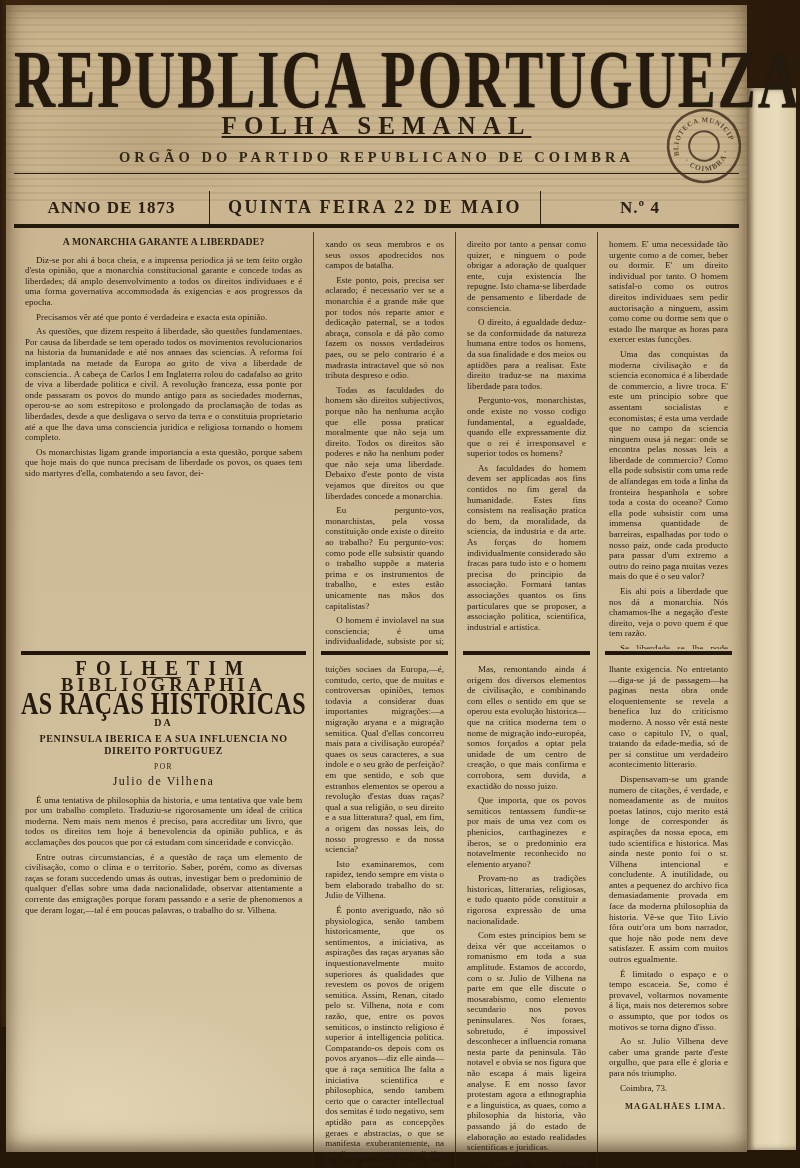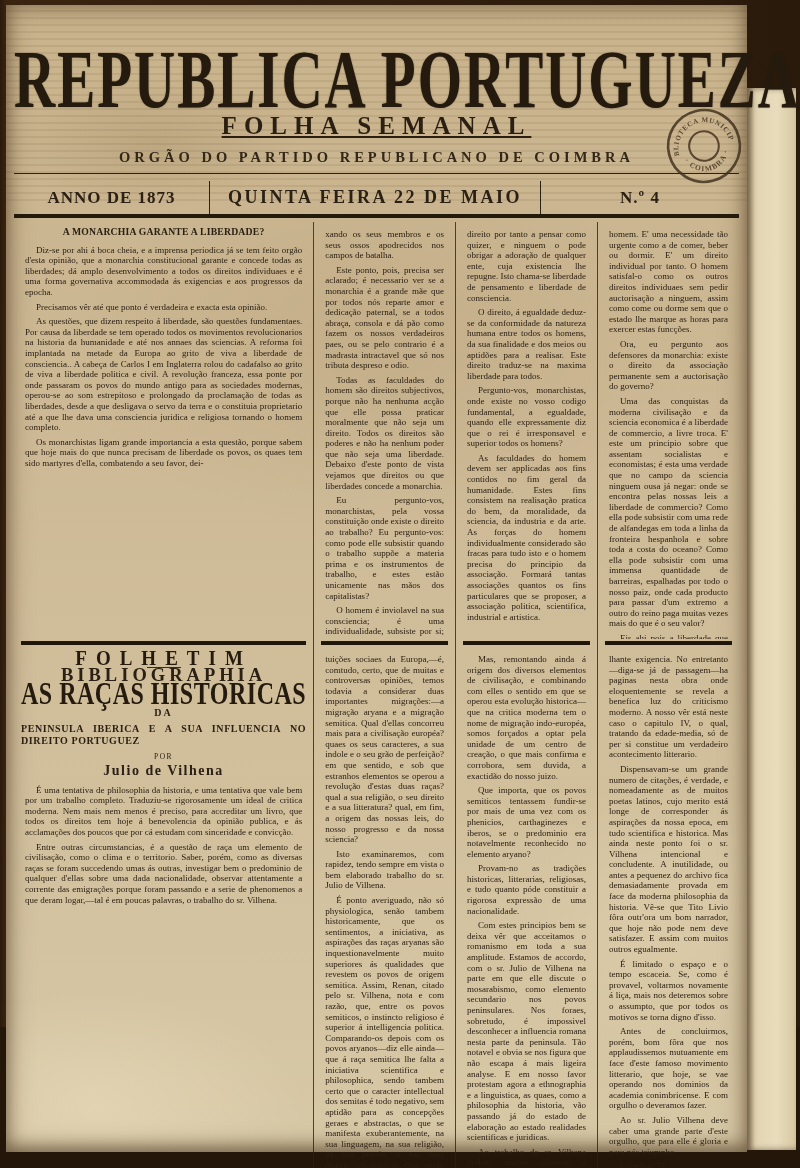--- a/index.html
+++ b/index.html
@@ -23,21 +23,21 @@
   .masthead{position:relative;text-align:center;}
   .title{margin:0;padding-top:40px;font-size:57px;font-weight:bold;letter-spacing:2px;white-space:nowrap;
     transform:scaleY(1.45);transform-origin:50% 70%;color:#241a0e;text-shadow:0 0 1px rgba(36,26,14,.6);}
   .subtitle{font-size:25px;font-weight:bold;letter-spacing:7px;color:#2a1f12;text-decoration:underline;}
   .tagline{margin-top:9px;font-size:14.5px;font-weight:bold;letter-spacing:4px;color:#332718;}
   .stamp{position:absolute;right:-4px;top:100px;width:78px;height:78px;transform:rotate(-14deg);opacity:.82;}
   .stamp svg{width:100%;height:100%;}
 
   
   .toprule{border-top:1.5px solid #2b2014;margin-top:7px;}
-  .dateline{display:flex;align-items:stretch;border-bottom:4px solid #231a0e;margin-top:7px;height:37px;}
+  .dateline{display:flex;align-items:stretch;border-bottom:4px solid #231a0e;margin-top:17px;height:37px;}
   .dl-cell{display:flex;align-items:center;justify-content:center;font-weight:bold;}
   .dl-year{width:196px;font-size:17px;letter-spacing:1px;border-right:1.5px solid #2b2014;}
   .dl-date{flex:1;font-size:18px;letter-spacing:2.5px;border-right:1.5px solid #2b2014;}
   .dl-num{width:198px;font-size:17px;letter-spacing:1px;}
 
   
   .columns{display:grid;grid-template-columns:repeat(4,1fr);height:866px;margin-top:4px;}
   .col{padding:3px 7px 0 7px;font-size:9px;line-height:10.6px;text-align:justify;}
   .col + .col{border-left:1.3px solid rgba(43,32,20,.8);}
   .main-sec{height:414px;overflow:hidden;}
@@ -48,23 +48,23 @@
 
   
   .folhetim-sec{padding-top:2px;}
   .f-label{text-align:center;font-size:19px;font-weight:bold;letter-spacing:9px;margin-top:3px;
     transform:scaleY(1.15);color:#241a0e;}
   .orn{width:34px;border-top:1.3px solid #3a2c1a;margin:3px auto 2px auto;}
   .f-biblio{text-align:center;font-size:18.5px;font-weight:bold;letter-spacing:4px;margin-top:2px;}
   .f-racas{text-align:center;font-size:24px;font-weight:bold;letter-spacing:.5px;white-space:nowrap;
     transform:scaleY(1.3);transform-origin:50% 50%;margin-top:9px;color:#241a0e;}
   .f-da{text-align:center;font-size:10px;font-weight:bold;letter-spacing:2px;margin-top:8px;}
-  .f-sub{font-size:10px;font-weight:bold;letter-spacing:.6px;line-height:12px;margin-top:5px;}
+  .f-sub{text-align:center;font-size:10px;font-weight:bold;letter-spacing:.6px;line-height:12px;margin-top:5px;}
   .f-por{text-align:center;font-size:7.5px;font-weight:normal;letter-spacing:1.5px;margin-top:5px;}
-  .f-author{text-align:center;font-size:14px;font-weight:bold;letter-spacing:1.5px;margin:3px 0 8px 0;}
+  .f-author{text-align:center;font-size:12px;font-weight:normal;letter-spacing:1.5px;margin:3px 0 8px 0;}
   .signature{text-align:right;font-size:8.5px;font-weight:bold;letter-spacing:1.2px;margin-top:8px;padding-right:6px;color:#352817;}
 </style>
 </head>
 <body>
 
 <div class="scan">
   <div class="next-page"></div>
   <div class="page">
     <div class="bleed"></div>
     <div class="inner">
@@ -157,31 +157,29 @@
               <p>Que importa, que os povos semiticos tentassem fundir-se por mais de uma vez com os phenicios, carthaginezes e iberos, se o predominio era notavelmente reconhecido no elemento aryano?</p>
               <p>Provam-no as tradições historicas, litterarias, religiosas, e tudo quanto póde constituir a rigorosa expressão de uma nacionalidade.</p>
               <p>Com estes principios bem se deixa vêr que acceitamos o romanismo em toda a sua amplitude. Estamos de accordo, com o sr. Julio de Vilhena na parte em que elle discute o mosarabismo, como elemento secundario nos povos peninsulares. Nos foraes, sobretudo, é impossivel desconhecer a influencia romana nesta parte da peninsula. Tão notavel e obvia se nos figura que não escapa á mais ligeira analyse. E em nosso favor protestam agora a ethnographia e a linguistica, as quaes, como a philosophia da historia, vão passando já do estado de elaboração ao estado realidades scientificas e juridicas.</p>
               <p>Ao trabalho do sr. Vilhena podem muitos objectar a ausencia de um espirito vigorosamente generalisador e philosophico. Quem attentar, porém, nas 138 paginas de que se compõe o livro, facilmente reconhecerá a impossibilidade de semi-</p>
             </div>
         </section>
 
         <section class="col">
           <div class="main-sec cont">
               <p>homem. E' uma necessidade tão urgente como a de comer, beber ou dormir. E' um direito individual por tanto. O homem satisfal-o como os outros direitos individuaes sem pedir auctorisação a ninguem, assim como come ou dorme sem que o estado lhe marque as horas para exercer estas funcções.</p>
-              <p>Ora, eu pergunto aos defensores da monarchia: existe o direito da associação permanente sem a auctorisação do governo?</p>
               <p>Uma das conquistas da moderna civilisação e da sciencia economica é a liberdade de commercio, a livre troca. E' este um principio sobre que assentam socialistas e economistas; é esta uma verdade que no campo da sciencia ninguem ousa já negar: onde se encontra pelas nossas leis a liberdade de commercio? Como ella pode subsistir com uma rede de alfandegas em toda a linha da fronteira hespanhola e sobre toda a costa do oceano? Como ella pode subsistir com uma immensa quantidade de barreiras, espalhadas por todo o nosso paiz, onde cada producto para passar d'um extremo a outro do reino paga muitas vezes mais do que é o seu valor?</p>
               <p>Eis ahi pois a liberdade que nos dá a monarchia. Nós chamamos-lhe a negação d'este direito, veja o povo quem é que tem razão.</p>
               <p>Se liberdade se lhe pode chamar é a liberdade do privilegio e de poucos. A liberdade do rei dominando sobre todos. A liberdade de isenção de imposto, para certa classe, para os prestameiros do es-</p>
             </div>
           <div class="rule"></div>
           <div class="folhetim-sec cont">
               <p>lhante exigencia. No entretanto—diga-se já de passagem—ha paginas nesta obra onde eloquentemente se revela a benefica luz do criticismo moderno. A nosso vêr está neste caso o capitulo IV, o qual, tratando da edade-media, só de per si constitue um verdadeiro acontecimento litterario.</p>
               <p>Dispensavam-se um grande numero de citações, é verdade, e nomeadamente as de muitos poetas latinos, cujo merito está longe de corresponder ás aspirações da nossa epoca, em tudo scientifica e historica. Mas ainda neste ponto foi o sr. Vilhena intencional e concludente. A inutilidade, ou antes a pequenez do archivo fica demasiadamente provada em face da moderna philosophia da historia. Vê-se que Tito Livio fôra outr'ora um bom narrador, que hoje não pode nem deve satisfazer. E assim com muitos outros egualmente.</p>
               <p>É limitado o espaço e o tempo escaceia. Se, como é provavel, voltarmos novamente á liça, mais nos deteremos sobre o assumpto, que por todos os motivos se torna digno d'isso.</p>
-              <p>Antes de concluirmos, porém, bom fôra que nos applaudissemos mutuamente em face d'este famoso movimento litterario, que hoje, se vae operando nos dominios da academia conimbricense. E com orgulho o deveramos fazer.</p>
               <p>Ao sr. Julio Vilhena deve caber uma grande parte d'este orgulho, que para elle é gloria e para nós triumpho.</p>
               <p>Coimbra, 73.</p>
             </div>
           <div class="signature">MAGALHÃES LIMA.</div>
         </section>
 
       </div>
     </div>
   </div>
 </div>

